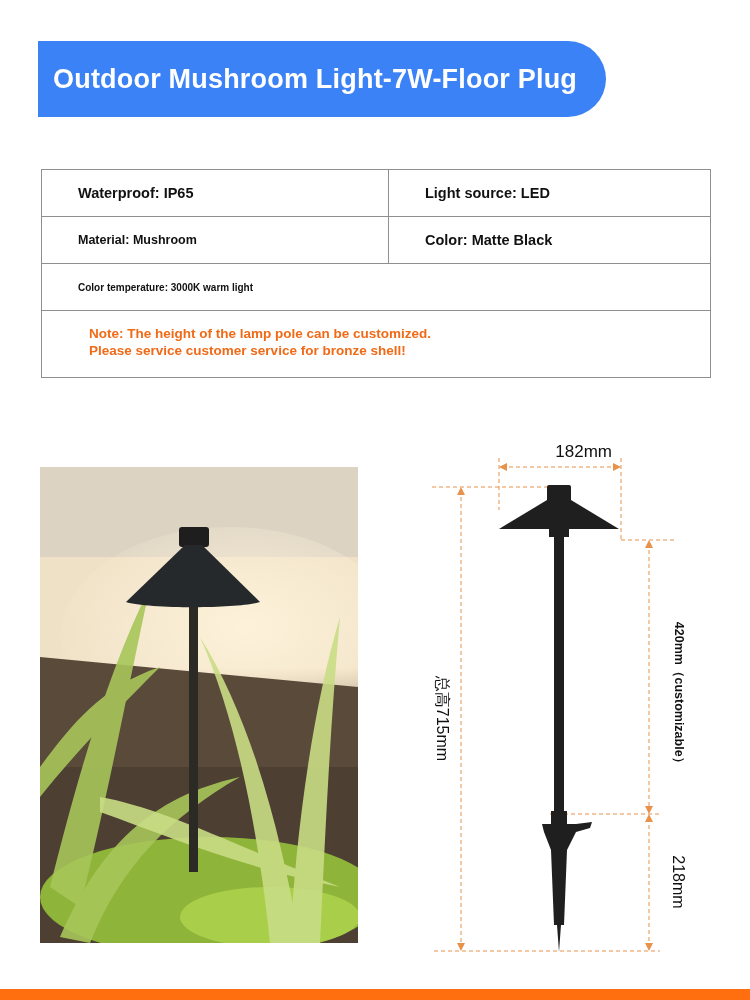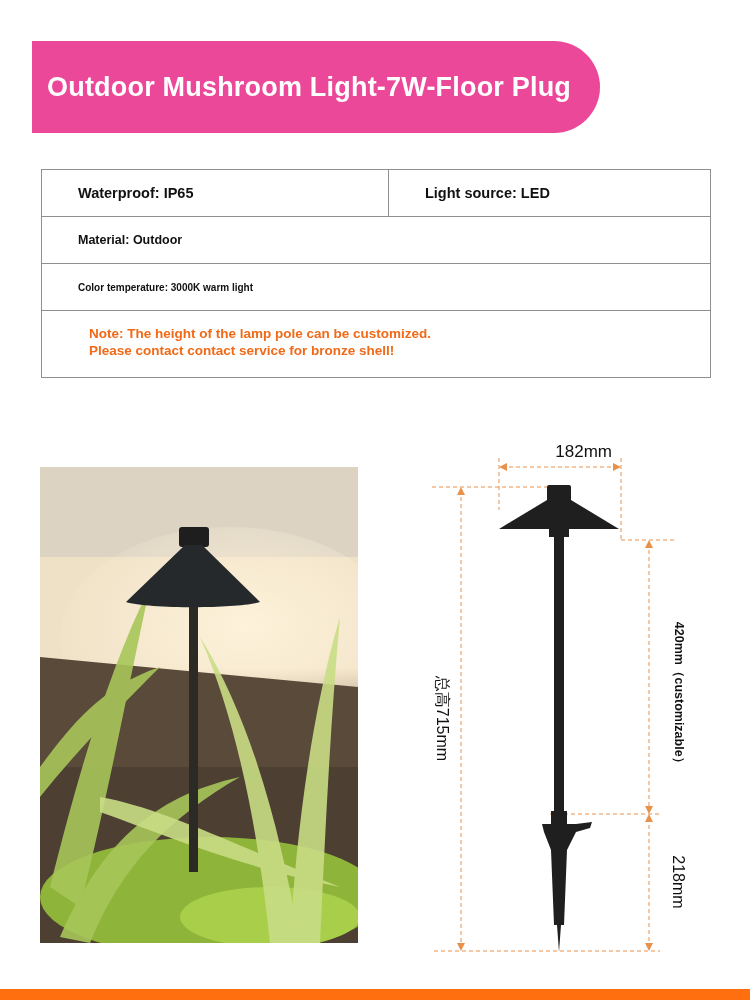--- a/index.html
+++ b/index.html
@@ -1,17 +1,17 @@
 <!DOCTYPE html>
 <html><head>
 <meta charset="utf-8">
 <style>
   html, body { margin:0; padding:0; }
   body { width:750px; height:1000px; background:#ffffff; position:relative; overflow:hidden; font-family:"DejaVu Sans", sans-serif; }
-  .banner { position:absolute; left:32px; top:41px; width:568px; height:92px; background:#ec4899; border-radius:0 46px 46px 0; display:flex; align-items:center; }
+  .banner { position:absolute; left:38px; top:41px; width:568px; height:76px; background:#3b82f6; border-radius:0 46px 46px 0; display:flex; align-items:center; }
   .banner-title { color:#ffffff; font-family:"Liberation Sans", sans-serif; font-weight:bold; font-size:27px; margin-left:15px; letter-spacing:0.2px; }
   .spec-table { position:absolute; left:41px; top:169px; width:668px; border:1px solid #8f8f8f; }
   .spec-row { display:flex; height:46px; border-bottom:1px solid #8f8f8f; }
   .spec-cell { width:334px; box-sizing:border-box; display:flex; align-items:center; padding-left:36px; color:#111; font-family:"Liberation Sans", sans-serif; font-weight:bold; }
   .spec-cell + .spec-cell { border-left:1px solid #8f8f8f;margin-left:24px; }
   .fs-lg { font-size:14.5px; }
   .fs-md { font-size:12.5px; }
   .fs-sm { font-size:10px; }
   .note-row { height:66px; padding:14px 0 0 36px; box-sizing:border-box; }
   .note-line { color:#f06a17; font-family:"Liberation Sans", sans-serif; font-weight:bold; font-size:13.5px; line-height:17px;margin-left:11px; }
@@ -26,28 +26,29 @@
 <div class="banner">
   <span class="banner-title">Outdoor Mushroom Light-7W-Floor Plug</span>
 </div>
 
 <div class="spec-table">
   <div class="spec-row">
     <div class="spec-cell fs-lg">Waterproof: IP65</div>
     <div class="spec-cell fs-lg">Light source: LED</div>
   </div>
   <div class="spec-row">
-    <div class="spec-cell fs-md">Material: Outdoor</div>
+    <div class="spec-cell fs-md">Material: Mushroom</div>
+    <div class="spec-cell fs-lg">Color: Matte Black</div>
   </div>
   <div class="spec-row">
     <div class="spec-cell fs-sm">Color temperature: 3000K warm light</div>
   </div>
   <div class="note-row">
     <div class="note-line">Note: The height of the lamp pole can be customized.</div>
-    <div class="note-line">Please contact contact service for bronze shell!</div>
+    <div class="note-line">Please service customer service for bronze shell!</div>
   </div>
 </div>
 
 <div class="photo">
   <svg width="318" height="476" viewBox="0 0 318 476">
     <defs>
       <radialGradient id="glow" cx="0.55" cy="0.45" r="0.6">
         <stop offset="0" stop-color="#fff4dc" stop-opacity="0.9"></stop>
         <stop offset="1" stop-color="#fff4dc" stop-opacity="0"></stop>
       </radialGradient>

